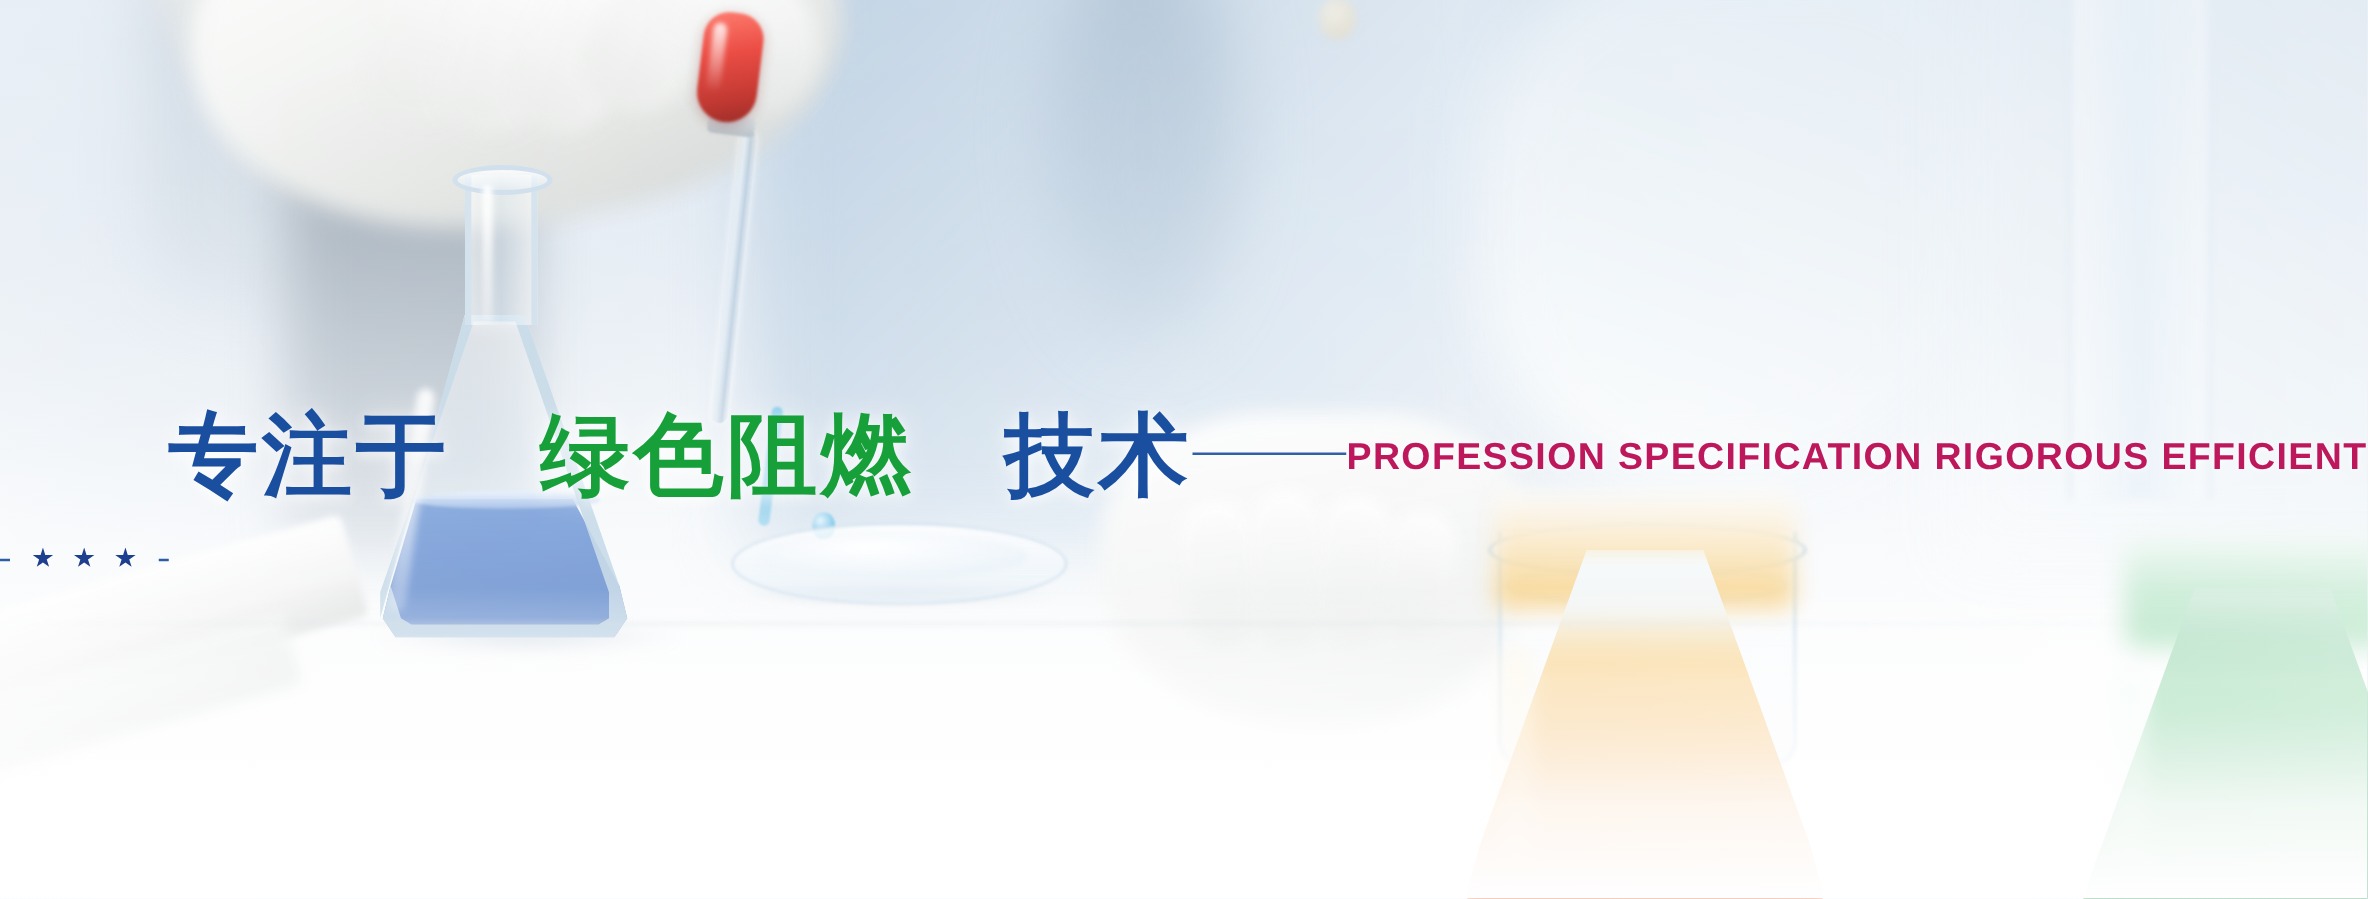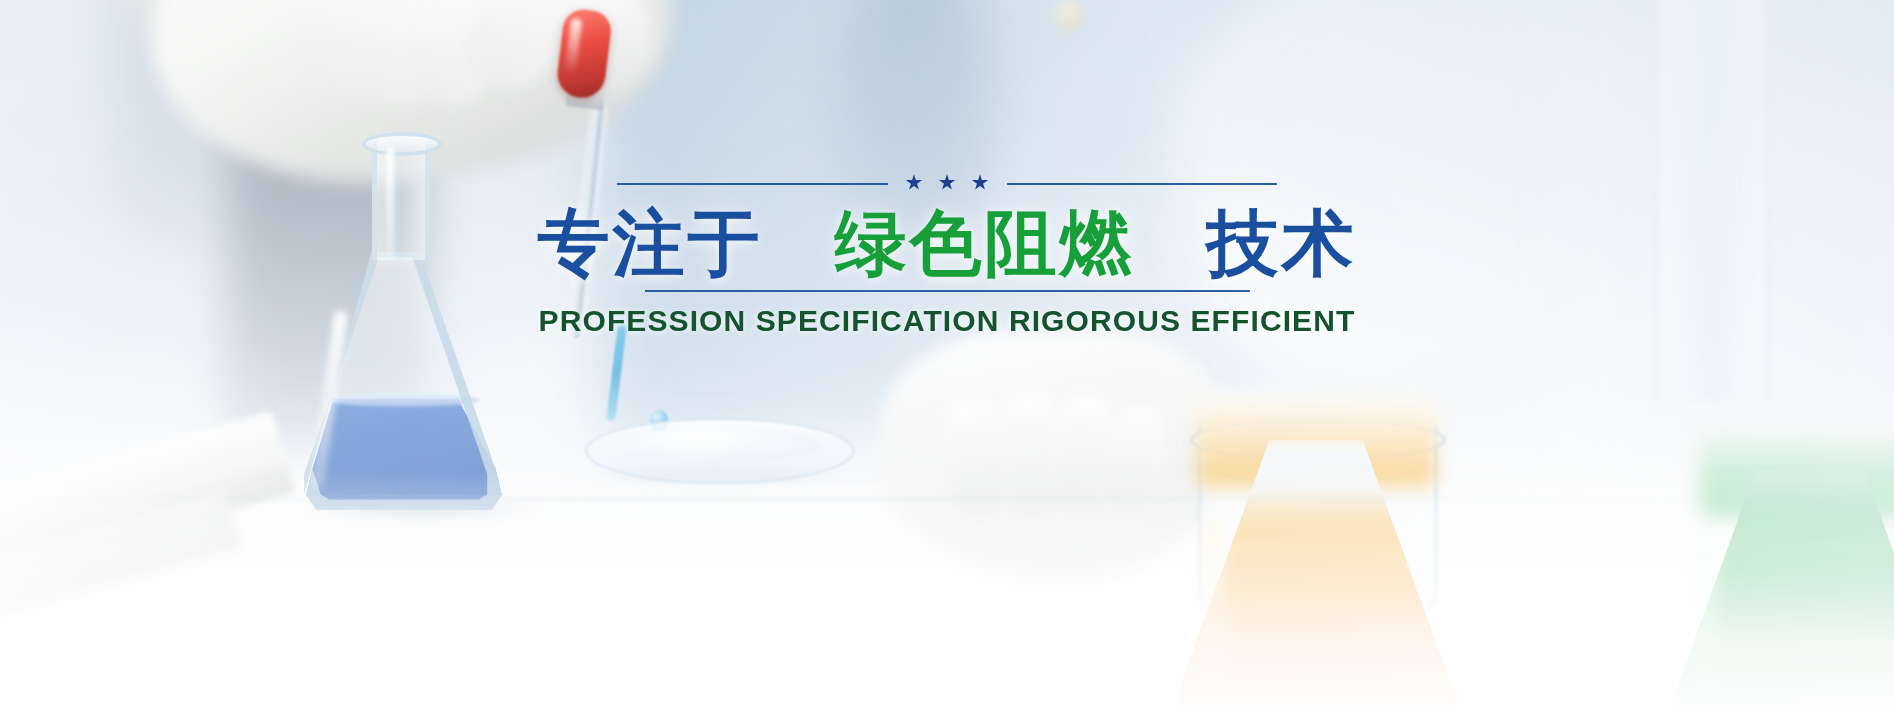--- a/index.html
+++ b/index.html
@@ -308,21 +308,21 @@
   
   .haze{
     position:absolute;inset:0;
     background:radial-gradient(1200px 680px at 45% 40%, rgba(255,255,255,0) 0%, rgba(255,255,255,.18) 62%, rgba(255,255,255,.42) 100%);
     pointer-events:none;
   }
 
   
   .overlay{
     position:absolute;inset:0;
-    display:flex;flex-direction:column;align-items:center;
+    display:flex;flex-direction:row;align-items:center;
     pointer-events:none;
   }
   .overlay > *{pointer-events:auto;}
 
   .star-rule{
     display:flex;align-items:center;justify-content:center;gap:0;
     margin-top:176px;width:660px;
   }
   .star-rule .rule-seg{
     height:2px;background:#1b4f9c;flex:1 1 auto;opacity:.92;
@@ -350,21 +350,21 @@
 
   .sub-rule{
     width:605px;height:2px;background:#1b4f9c;opacity:.9;margin-top:6px;
   }
 
   .english{
     margin-top:12px;
     font-size:30px;
     font-weight:bold;
     letter-spacing:1.1px;
-    color:#14532d;
+    color:#be185d;
     white-space:nowrap;
     text-shadow:0 1px 6px rgba(255,255,255,.8);
   }
 
   .desc{
     margin-top:46px;
     font-size:29px;
     font-weight:bold;
     letter-spacing:1px;
     color:#1c4b9c;

